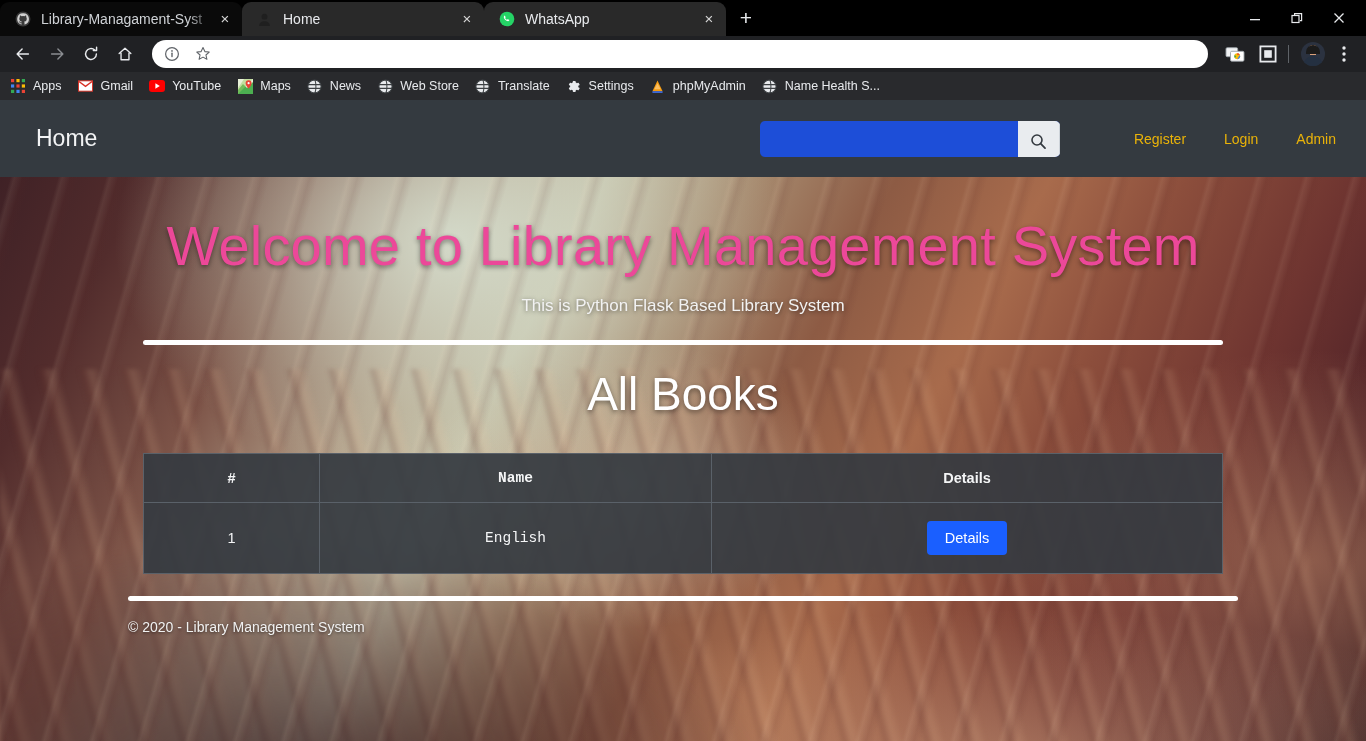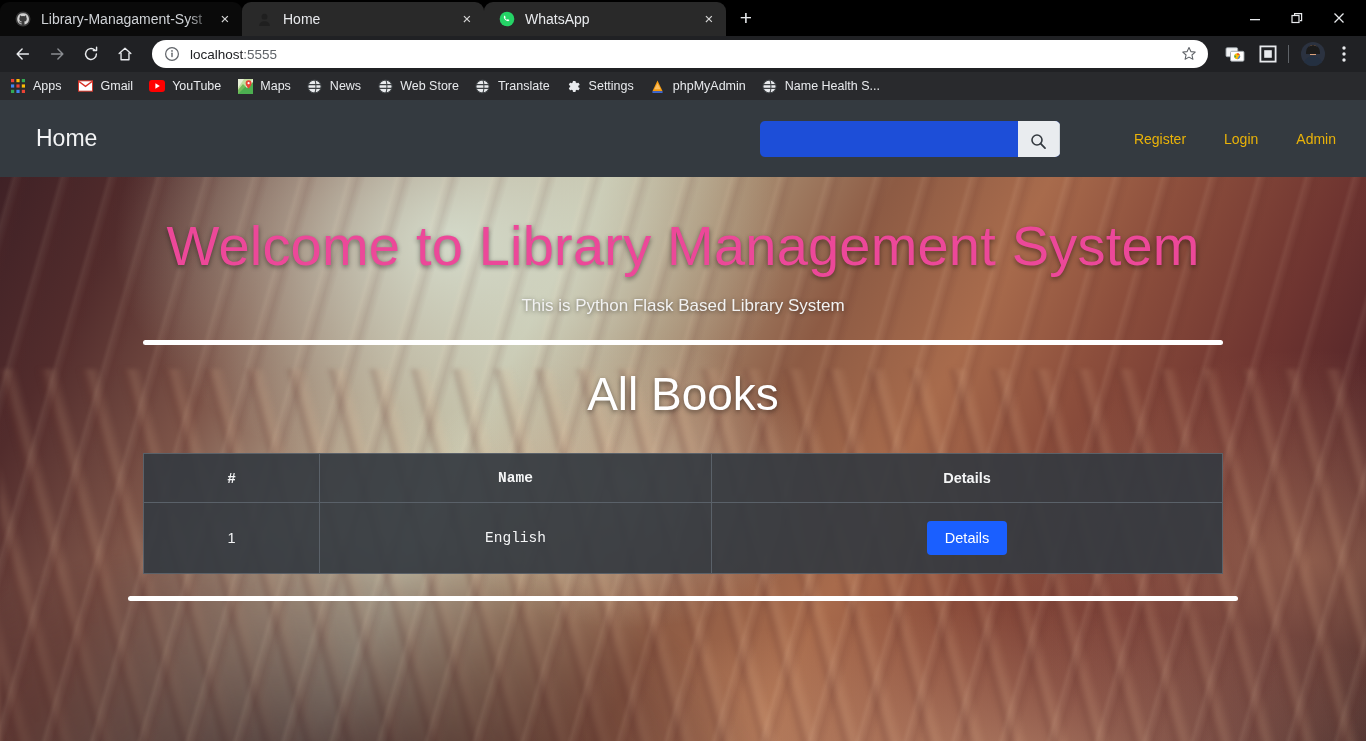--- a/index.html
+++ b/index.html
@@ -314,21 +314,20 @@
     </div>
 
     <div class="omnibox">
       <span class="omni-info">
         <svg width="16" height="16" viewBox="0 0 16 16">
             <circle cx="8" cy="8" r="6.4" fill="none" stroke="#5f6368" stroke-width="1.2"></circle>
             <circle cx="8" cy="4.9" r=".85" fill="#5f6368"></circle>
             <rect x="7.3" y="6.6" width="1.4" height="4.6" rx=".6" fill="#5f6368"></rect>
           </svg>
       </span>
-      <span class="omni-url"><span class="host">localhost</span><span class="port">:5555</span></span>
       <span class="omni-star">
         <svg width="16" height="16" viewBox="0 0 18 18">
             <path d="M9 1.8l2.1 4.5 4.9.5-3.7 3.3 1.1 4.8L9 12.5l-4.4 2.4 1.1-4.8L2 6.8l4.9-.5z" fill="none" stroke="#5f6368" stroke-width="1.2" stroke-linejoin="round"></path>
           </svg>
       </span>
     </div>
 
     <div class="tb-right">
       <div class="tb-icon">
         <svg width="20" height="18" viewBox="0 0 22 20">
@@ -518,15 +517,16 @@
             <td>
               <button class="details-btn">Details</button>
             </td>
           </tr>
         </tbody>
       </table>
     </div>
 
     <div class="footer-area">
       <div class="rule footer-rule"></div>
+      <div class="copyright">© 2020 - Library Management System</div>
     </div>
   </div>
 </div>
 
 </body></html>

